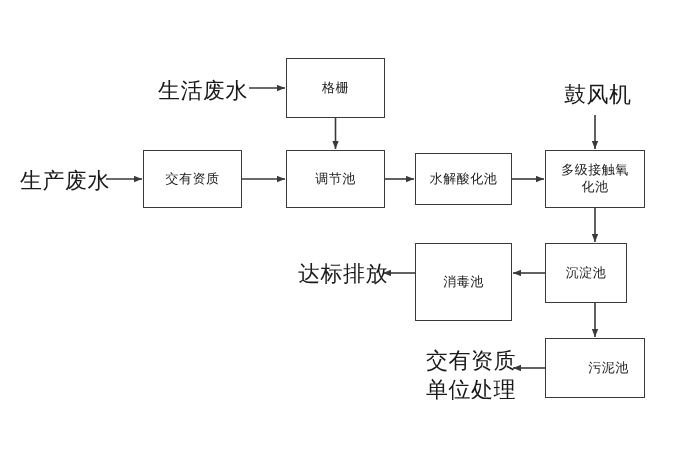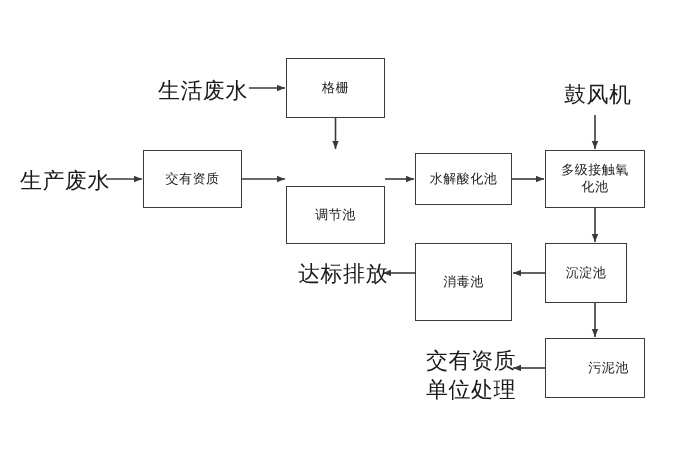--- a/index.html
+++ b/index.html
@@ -91,21 +91,21 @@
   </svg>
 
   <div class="node" style="left:286px; top:58px; width:99px; height:60px;">
     <span>格栅</span>
   </div>
 
   <div class="node" style="left:143px; top:150px; width:99px; height:58px;">
     <span>交有资质</span>
   </div>
 
-  <div class="node" style="left:286px; top:150px; width:99px; height:58px;margin-top:36px;">
+  <div class="node" style="left:286px; top:150px; width:99px; height:58px;">
     <span>调节池</span>
   </div>
 
   <div class="node" style="left:415px; top:153px; width:97px; height:52px;">
     <span>水解酸化池</span>
   </div>
 
   <div class="node" style="left:545px; top:150px; width:100px; height:58px;">
     <span style="white-space:pre;">多级接触氧
 化池</span>

